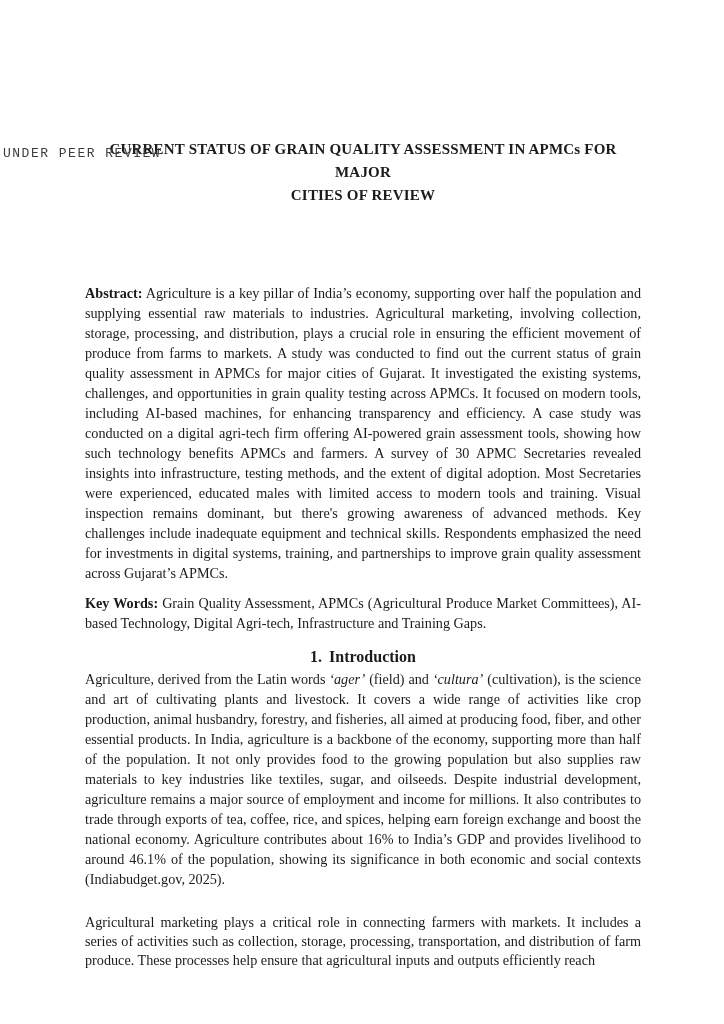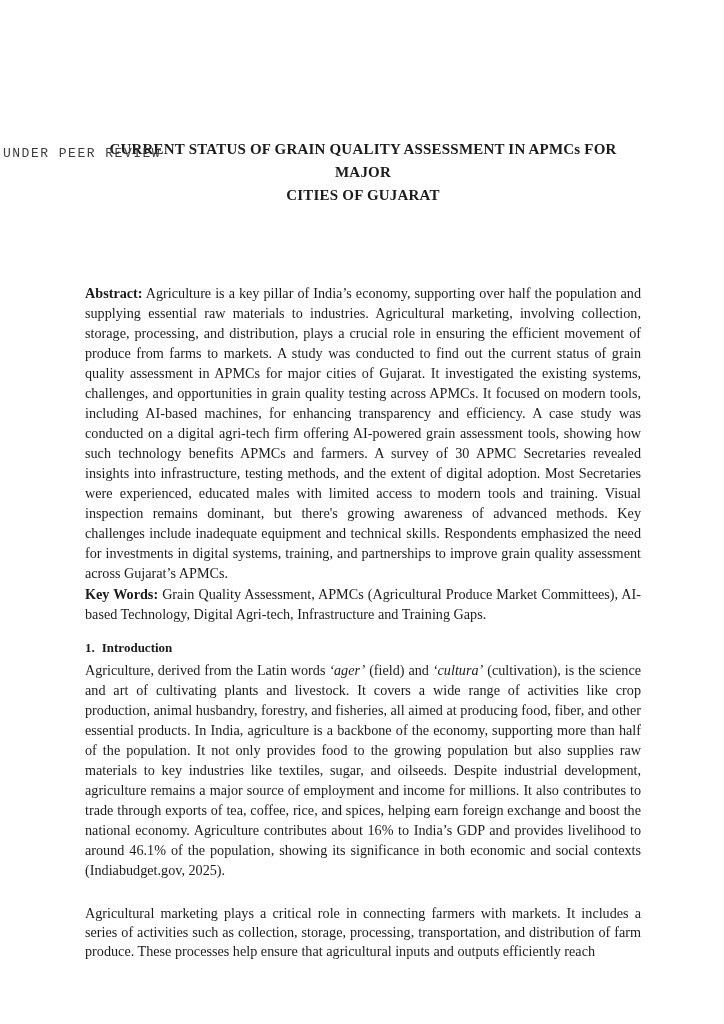--- a/index.html
+++ b/index.html
@@ -40,46 +40,46 @@
     line-height: 23px;
     letter-spacing: 0.2px;
   }
   p {
     margin: 0;
     font-size: 14.2px;
     line-height: 20px;
     text-align: justify;
   }
   .abstract  { margin-top: 76px; }
-  .keywords  { margin-top: 1px; }
+  .keywords  { margin-top: 10px; }
   .section-heading {
     margin: 6px 0 0 0;
-    font-size: 13px;
+    font-size: 16px;
     font-weight: bold;
     line-height: 20px;
     padding-top: 8px;
-    text-align: left;
+    text-align: center;
   }
   .section-heading .num { margin-right: 7px; }
   .body-para { margin-top: 2px; }
   .para2 {
     margin-top: 24px;
     line-height: 19px;
   }
   .lbl { font-weight: bold; }
   i { font-style: italic; }
 </style>
 </head>
 <body>
 
 <div class="page">
 
   <div class="watermark">UNDER PEER REVIEW</div>
 
-  <h1 class="title"><span>CURRENT STATUS OF GRAIN QUALITY ASSESSMENT IN APMCs FOR MAJOR</span><br><span>CITIES OF GUJARAT</span></h1>
+  <h1 class="title"><span>CURRENT STATUS OF GRAIN QUALITY ASSESSMENT IN APMCs FOR MAJOR</span><br><span>CITIES OF REVIEW</span></h1>
 
   <p class="abstract"><b class="lbl">Abstract:</b> <span>Agriculture is a key pillar of India’s economy, supporting over half the population and supplying essential raw materials to industries. Agricultural marketing, involving collection, storage, processing, and distribution, plays a crucial role in ensuring the efficient movement of produce from farms to markets. A study was conducted to find out the current status of grain quality assessment in APMCs for major cities of Gujarat. It investigated the existing systems, challenges, and opportunities in grain quality testing across APMCs. It focused on modern tools, including AI-based machines, for enhancing transparency and efficiency. A case study was conducted on a digital agri-tech firm offering AI-powered grain assessment tools, showing how such technology benefits APMCs and farmers. A survey of 30 APMC Secretaries revealed insights into infrastructure, testing methods, and the extent of digital adoption. Most Secretaries were experienced, educated males with limited access to modern tools and training. Visual inspection remains dominant, but there's growing awareness of advanced methods. Key challenges include inadequate equipment and technical skills. Respondents emphasized the need for investments in digital systems, training, and partnerships to improve grain quality assessment across Gujarat’s APMCs.</span></p>
 
   <p class="keywords"><b class="lbl">Key Words:</b> <span>Grain Quality Assessment, APMCs (Agricultural Produce Market Committees), AI-based Technology, Digital Agri-tech, Infrastructure and Training Gaps.</span></p>
 
   <h2 class="section-heading"><span class="num">1.</span><span>Introduction</span></h2>
 
   <p class="body-para"><span>Agriculture, derived from the Latin words </span><i>‘ager’</i><span> (field) and </span><i>‘cultura’</i><span> (cultivation), is the science and art of cultivating plants and livestock. It covers a wide range of activities like crop production, animal husbandry, forestry, and fisheries, all aimed at producing food, fiber, and other essential products. In India, agriculture is a backbone of the economy, supporting more than half of the population. It not only provides food to the growing population but also supplies raw materials to key industries like textiles, sugar, and oilseeds. Despite industrial development, agriculture remains a major source of employment and income for millions. It also contributes to trade through exports of tea, coffee, rice, and spices, helping earn foreign exchange and boost the national economy. Agriculture contributes about 16% to India’s GDP and provides livelihood to around 46.1% of the population, showing its significance in both economic and social contexts (Indiabudget.gov, 2025).</span></p>
 
   <p class="body-para para2">Agricultural marketing plays a critical role in connecting farmers with markets. It includes a series of activities such as collection, storage, processing, transportation, and distribution of farm produce. These processes help ensure that agricultural inputs and outputs efficiently reach</p>

